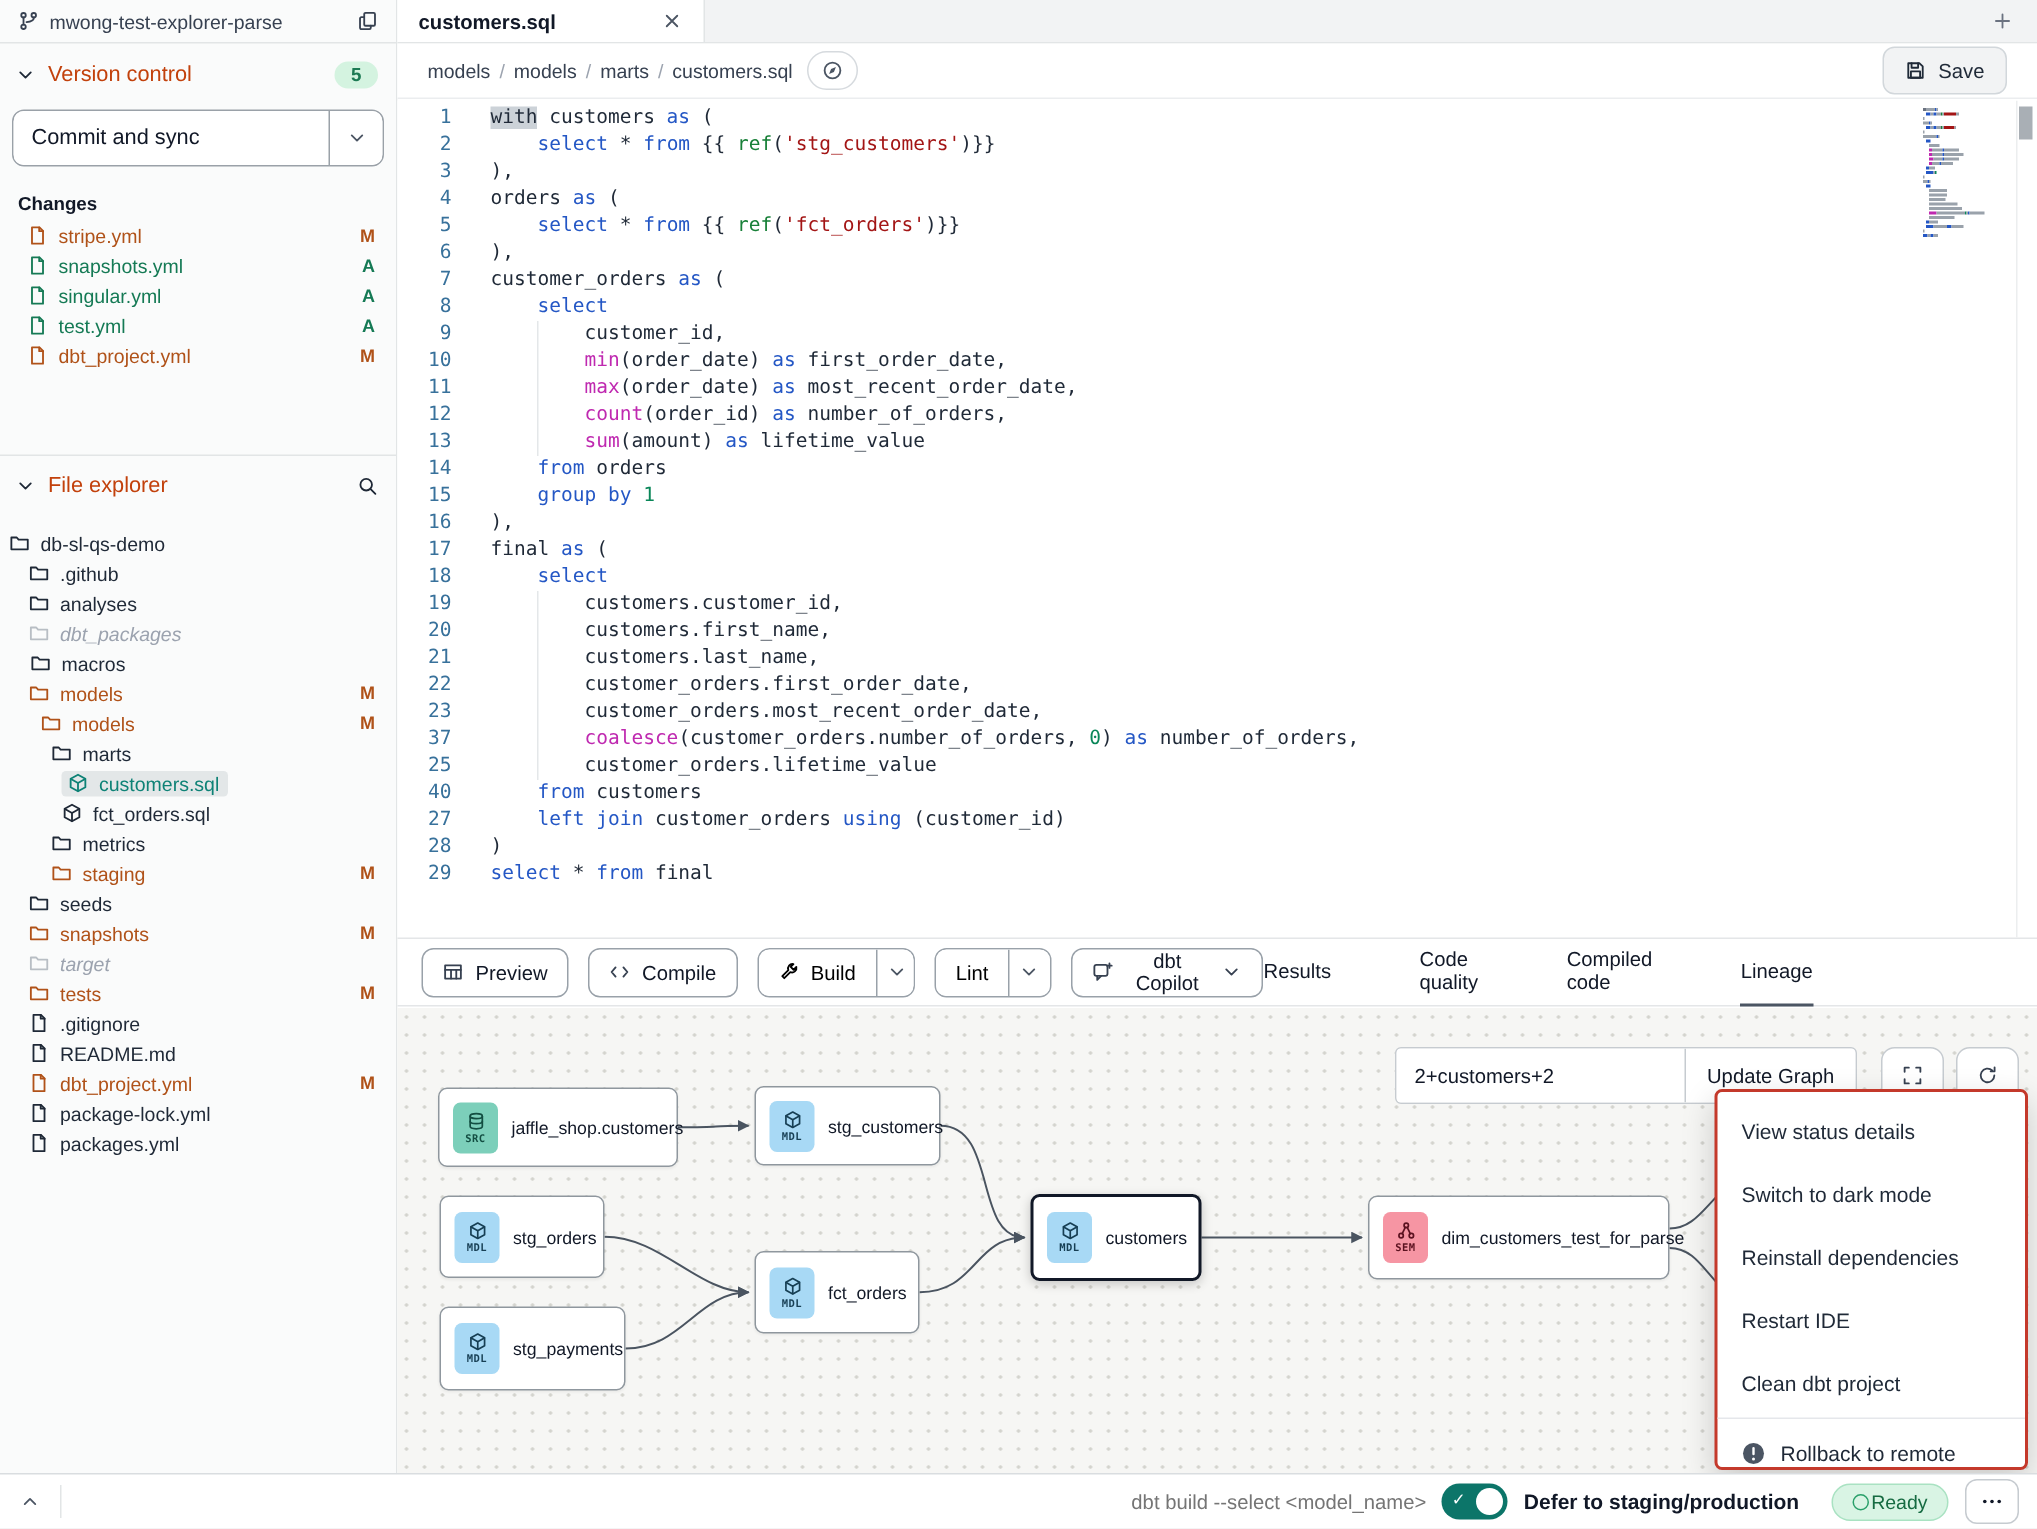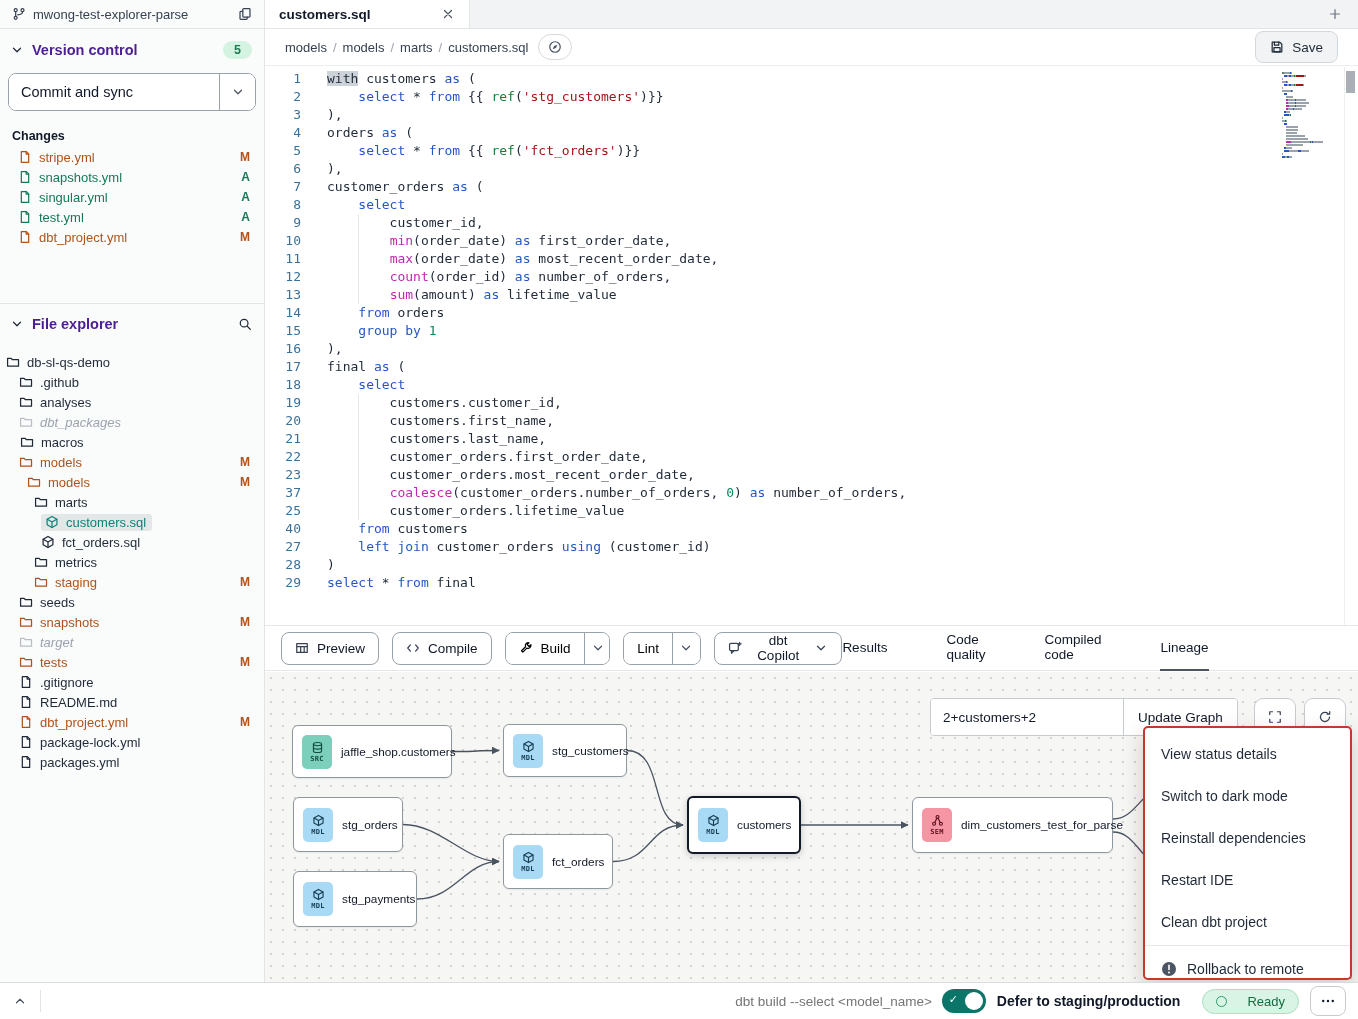--- a/index.html
+++ b/index.html
@@ -4,21 +4,21 @@
 <style>
   html,body{margin:0;padding:0;background:#e9eaec;}
   *{box-sizing:border-box;}
   .app{position:relative;width:1358px;height:1019px;background:#fff;font-family:"Liberation Sans",sans-serif;color:#1f2937;overflow:hidden;}
 
   
   .sidebar{position:absolute;left:0;top:0;width:265px;height:982px;background:#fafbfb;border-right:1px solid #e2e5e6;}
   .sb-header{height:29px;display:flex;align-items:center;gap:7px;padding:0 12px;border-bottom:1px solid #e2e5e6;font-size:13px;color:#374151;}
   .sb-header .grow{flex:1;}
   .sec-head{display:flex;align-items:center;gap:8px;padding:12px 12px 8px 10px;}
-  .sec-title{font-size:14.5px;font-weight:700;color:#4c1d95;flex:1;}
+  .sec-title{font-size:14.5px;font-weight:400;color:#c2410c;flex:1;}
   .badge{background:#d4f3e0;color:#1d7a54;font-size:12.5px;font-weight:600;border-radius:11px;padding:2px 11px;}
   .commit-wrap{display:flex;margin:6px 8px 12px 8px;height:38px;border:1px solid #9aa1a8;border-radius:8px;background:#fff;overflow:hidden;}
   .commit-main{flex:1;display:flex;align-items:center;padding:0 12px;font-size:14.5px;color:#111827;background:#fff;border:none;cursor:pointer;font-family:inherit;}
   .commit-chev{width:36px;display:flex;align-items:center;justify-content:center;border:none;border-left:1px solid #9aa1a8;background:#fff;color:#4b5563;cursor:pointer;}
   .changes-label{font-size:12.5px;font-weight:700;color:#111827;padding:6px 12px 4px 12px;}
   .chg-row{display:flex;align-items:center;gap:7px;height:20px;padding-left:18px;padding-right:14px;font-size:13px;}
   .chg-row .st{margin-left:auto;font-weight:700;font-size:12px;}
   .mod, .mod .ic{color:#b05219;}
   .add, .add .ic{color:#157a55;}
   .fe-sec{border-top:1px solid #e2e5e6;margin-top:56px;}
@@ -95,21 +95,21 @@
   .statusbar{position:absolute;left:0;bottom:0;width:1358px;height:37px;background:#fff;border-top:1px solid #d9dde0;display:flex;align-items:center;}
   .sb-collapse{width:40px;height:100%;border:none;background:transparent;color:#4b5563;cursor:pointer;display:flex;align-items:center;justify-content:center;}
   .sb-vdiv{width:1px;height:22px;background:#e2e5e6;}
   .cmd-input{flex:1;border:none;outline:none;padding:0 10px;font-size:13.5px;color:#5f6a75;font-family:inherit;background:transparent;text-align:right;}
   .sb-right{display:flex;align-items:center;gap:11px;padding-right:12px;}
   .toggle{width:44px;height:24px;border-radius:12px;background:#0c7569;position:relative;cursor:pointer;flex:none;}
   .toggle .knob{position:absolute;right:3px;top:3px;width:18px;height:18px;border-radius:50%;background:#fff;}
   .toggle .chk{position:absolute;left:7px;top:4px;color:#fff;font-size:11px;}
   .defer-label{font-size:14px;font-weight:700;color:#111827;}
   .help{color:#6b7280;}
-  .ready-pill{display:flex;align-items:center;gap:20px;height:25px;padding:0 13px;background:#d9f4e4;border:1px solid #a9e2c2;border-radius:13px;font-size:13px;color:#166b42;}
+  .ready-pill{display:flex;align-items:center;gap:1px;height:25px;padding:0 13px;background:#d9f4e4;border:1px solid #a9e2c2;border-radius:13px;font-size:13px;color:#166b42;}
   .ready-pill .dot{width:11px;height:11px;border-radius:50%;border:1.5px solid #2aa06a;background:transparent;}
   .more-btn{width:36px;height:30px;border:1px solid #c6cbd0;border-radius:8px;background:#fff;color:#111827;cursor:pointer;font-size:14px;letter-spacing:1px;display:flex;align-items:center;justify-content:center;}
 
   .ic{display:inline-flex;align-items:center;justify-content:center;line-height:0;}
   .ic svg{display:block;}
 </style>
 </head>
 <body>
 
 <div class="app">

